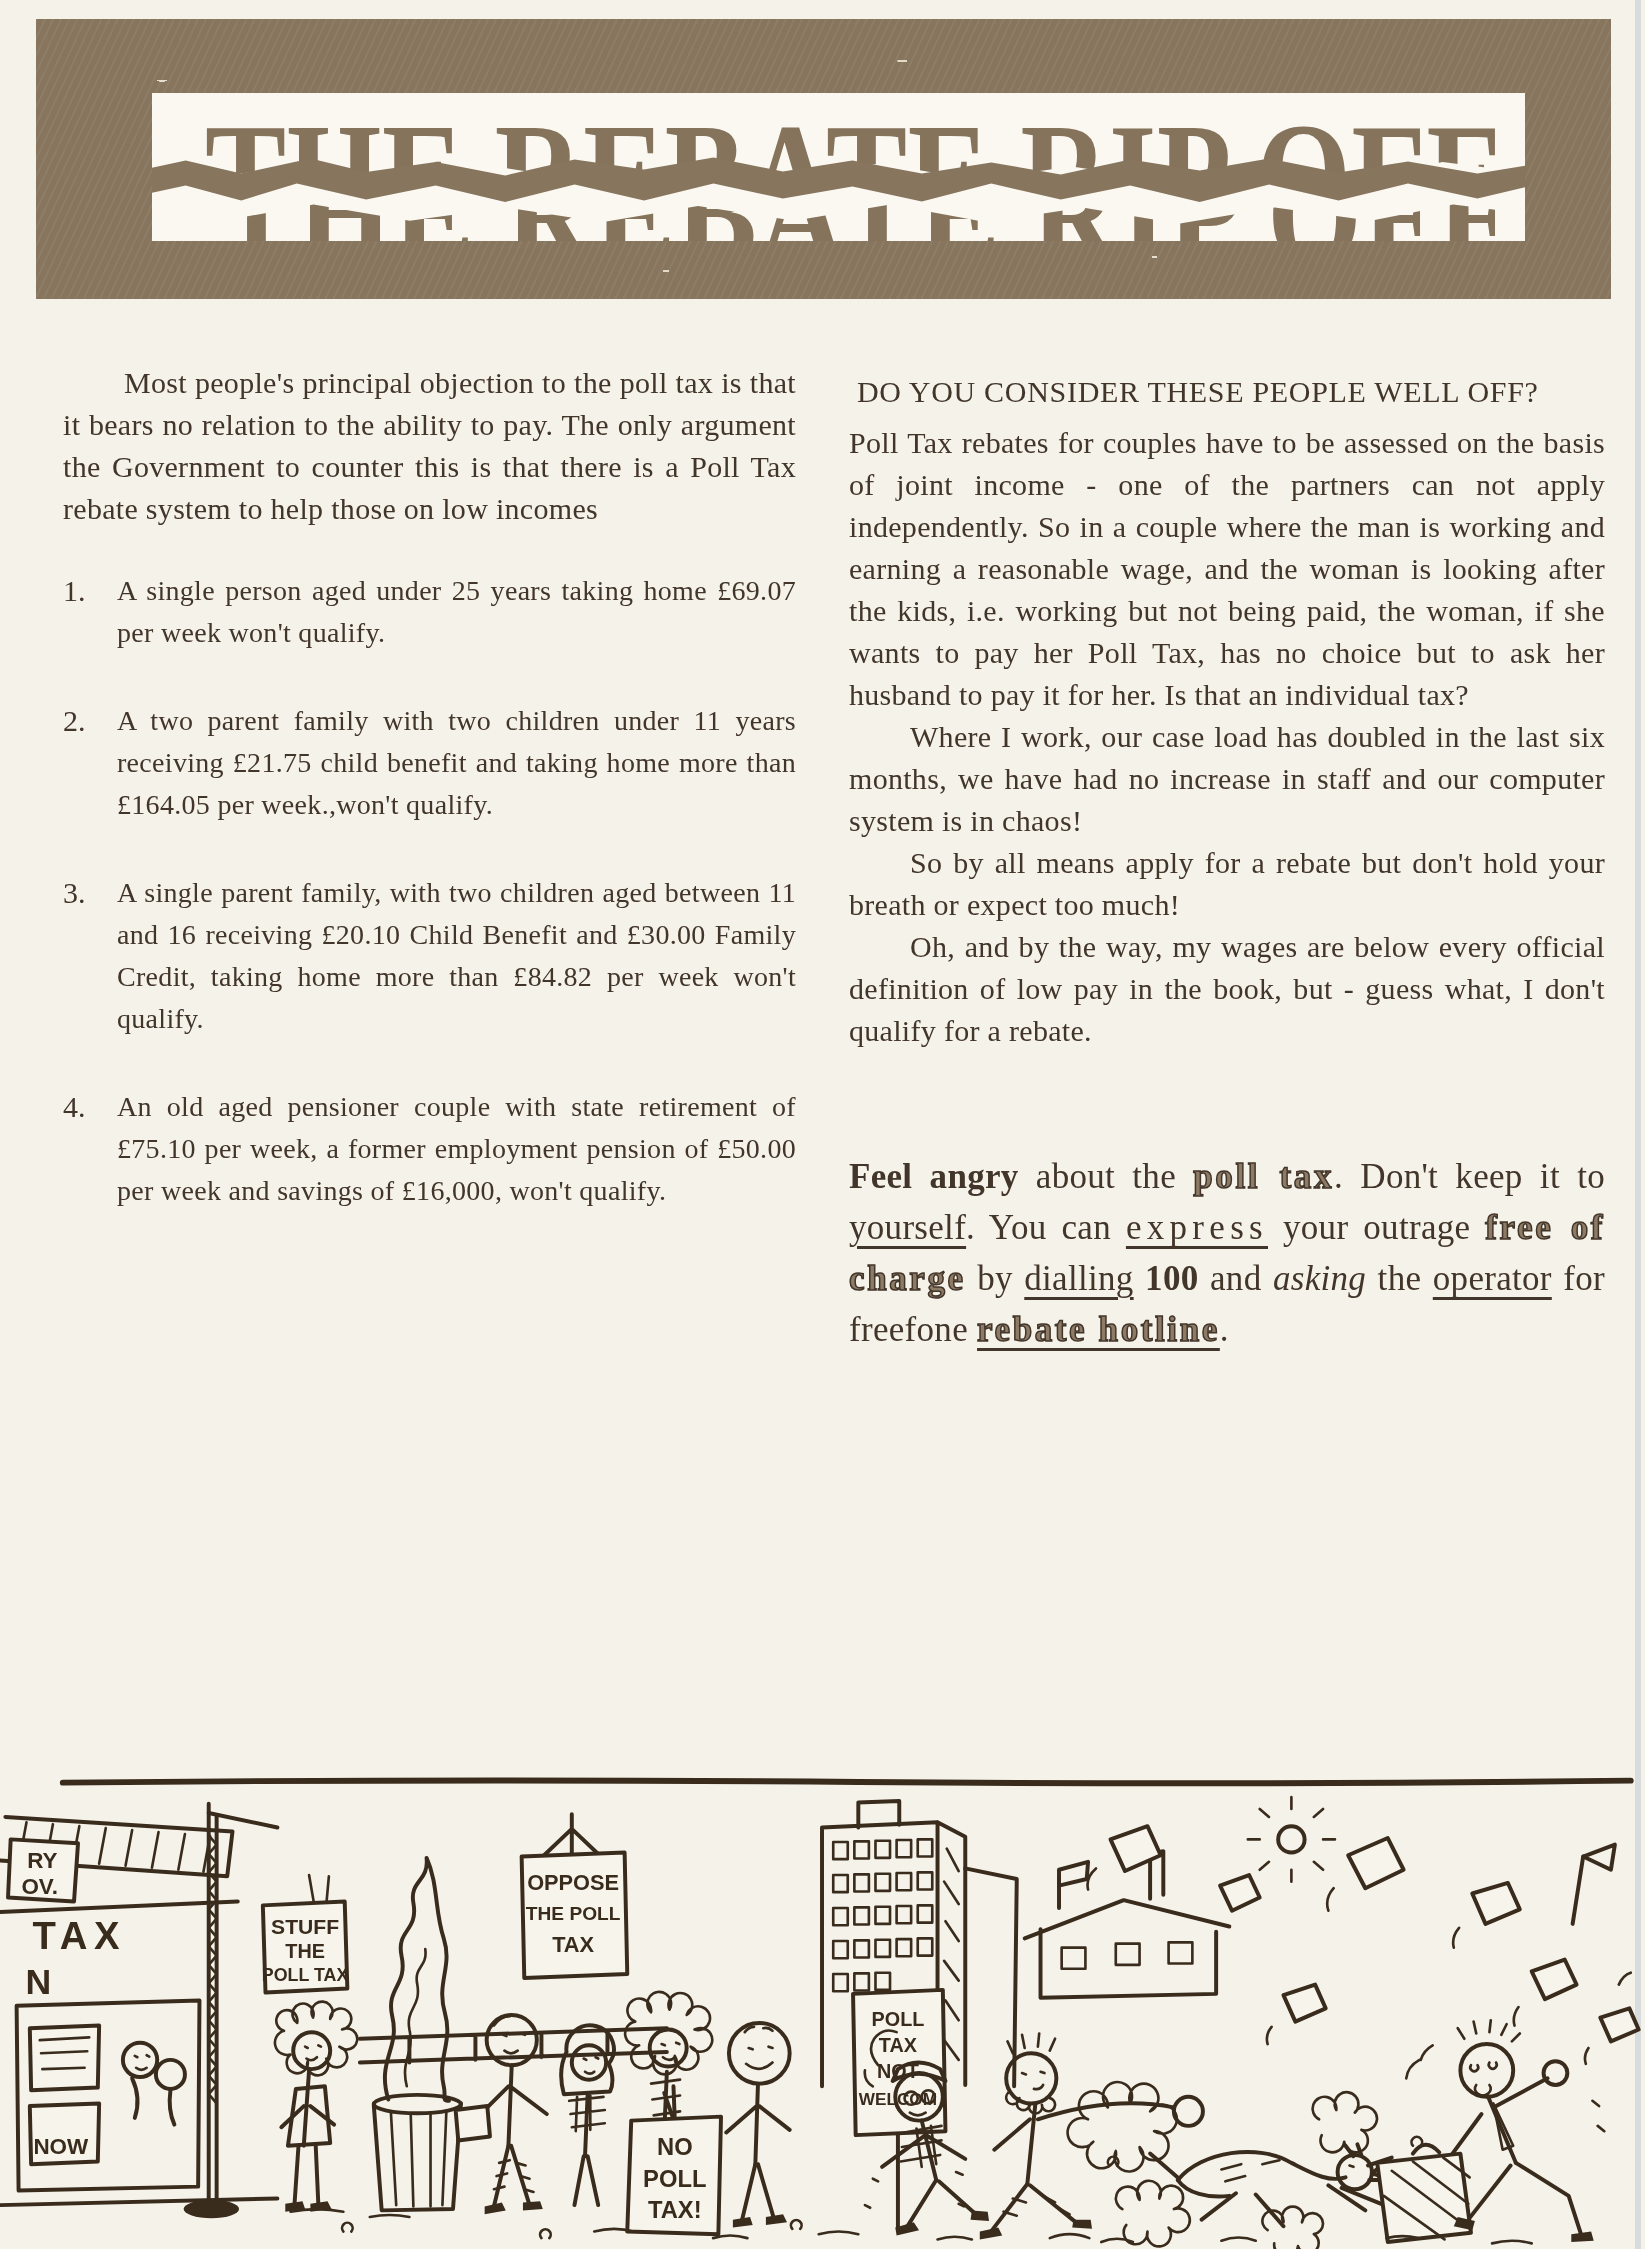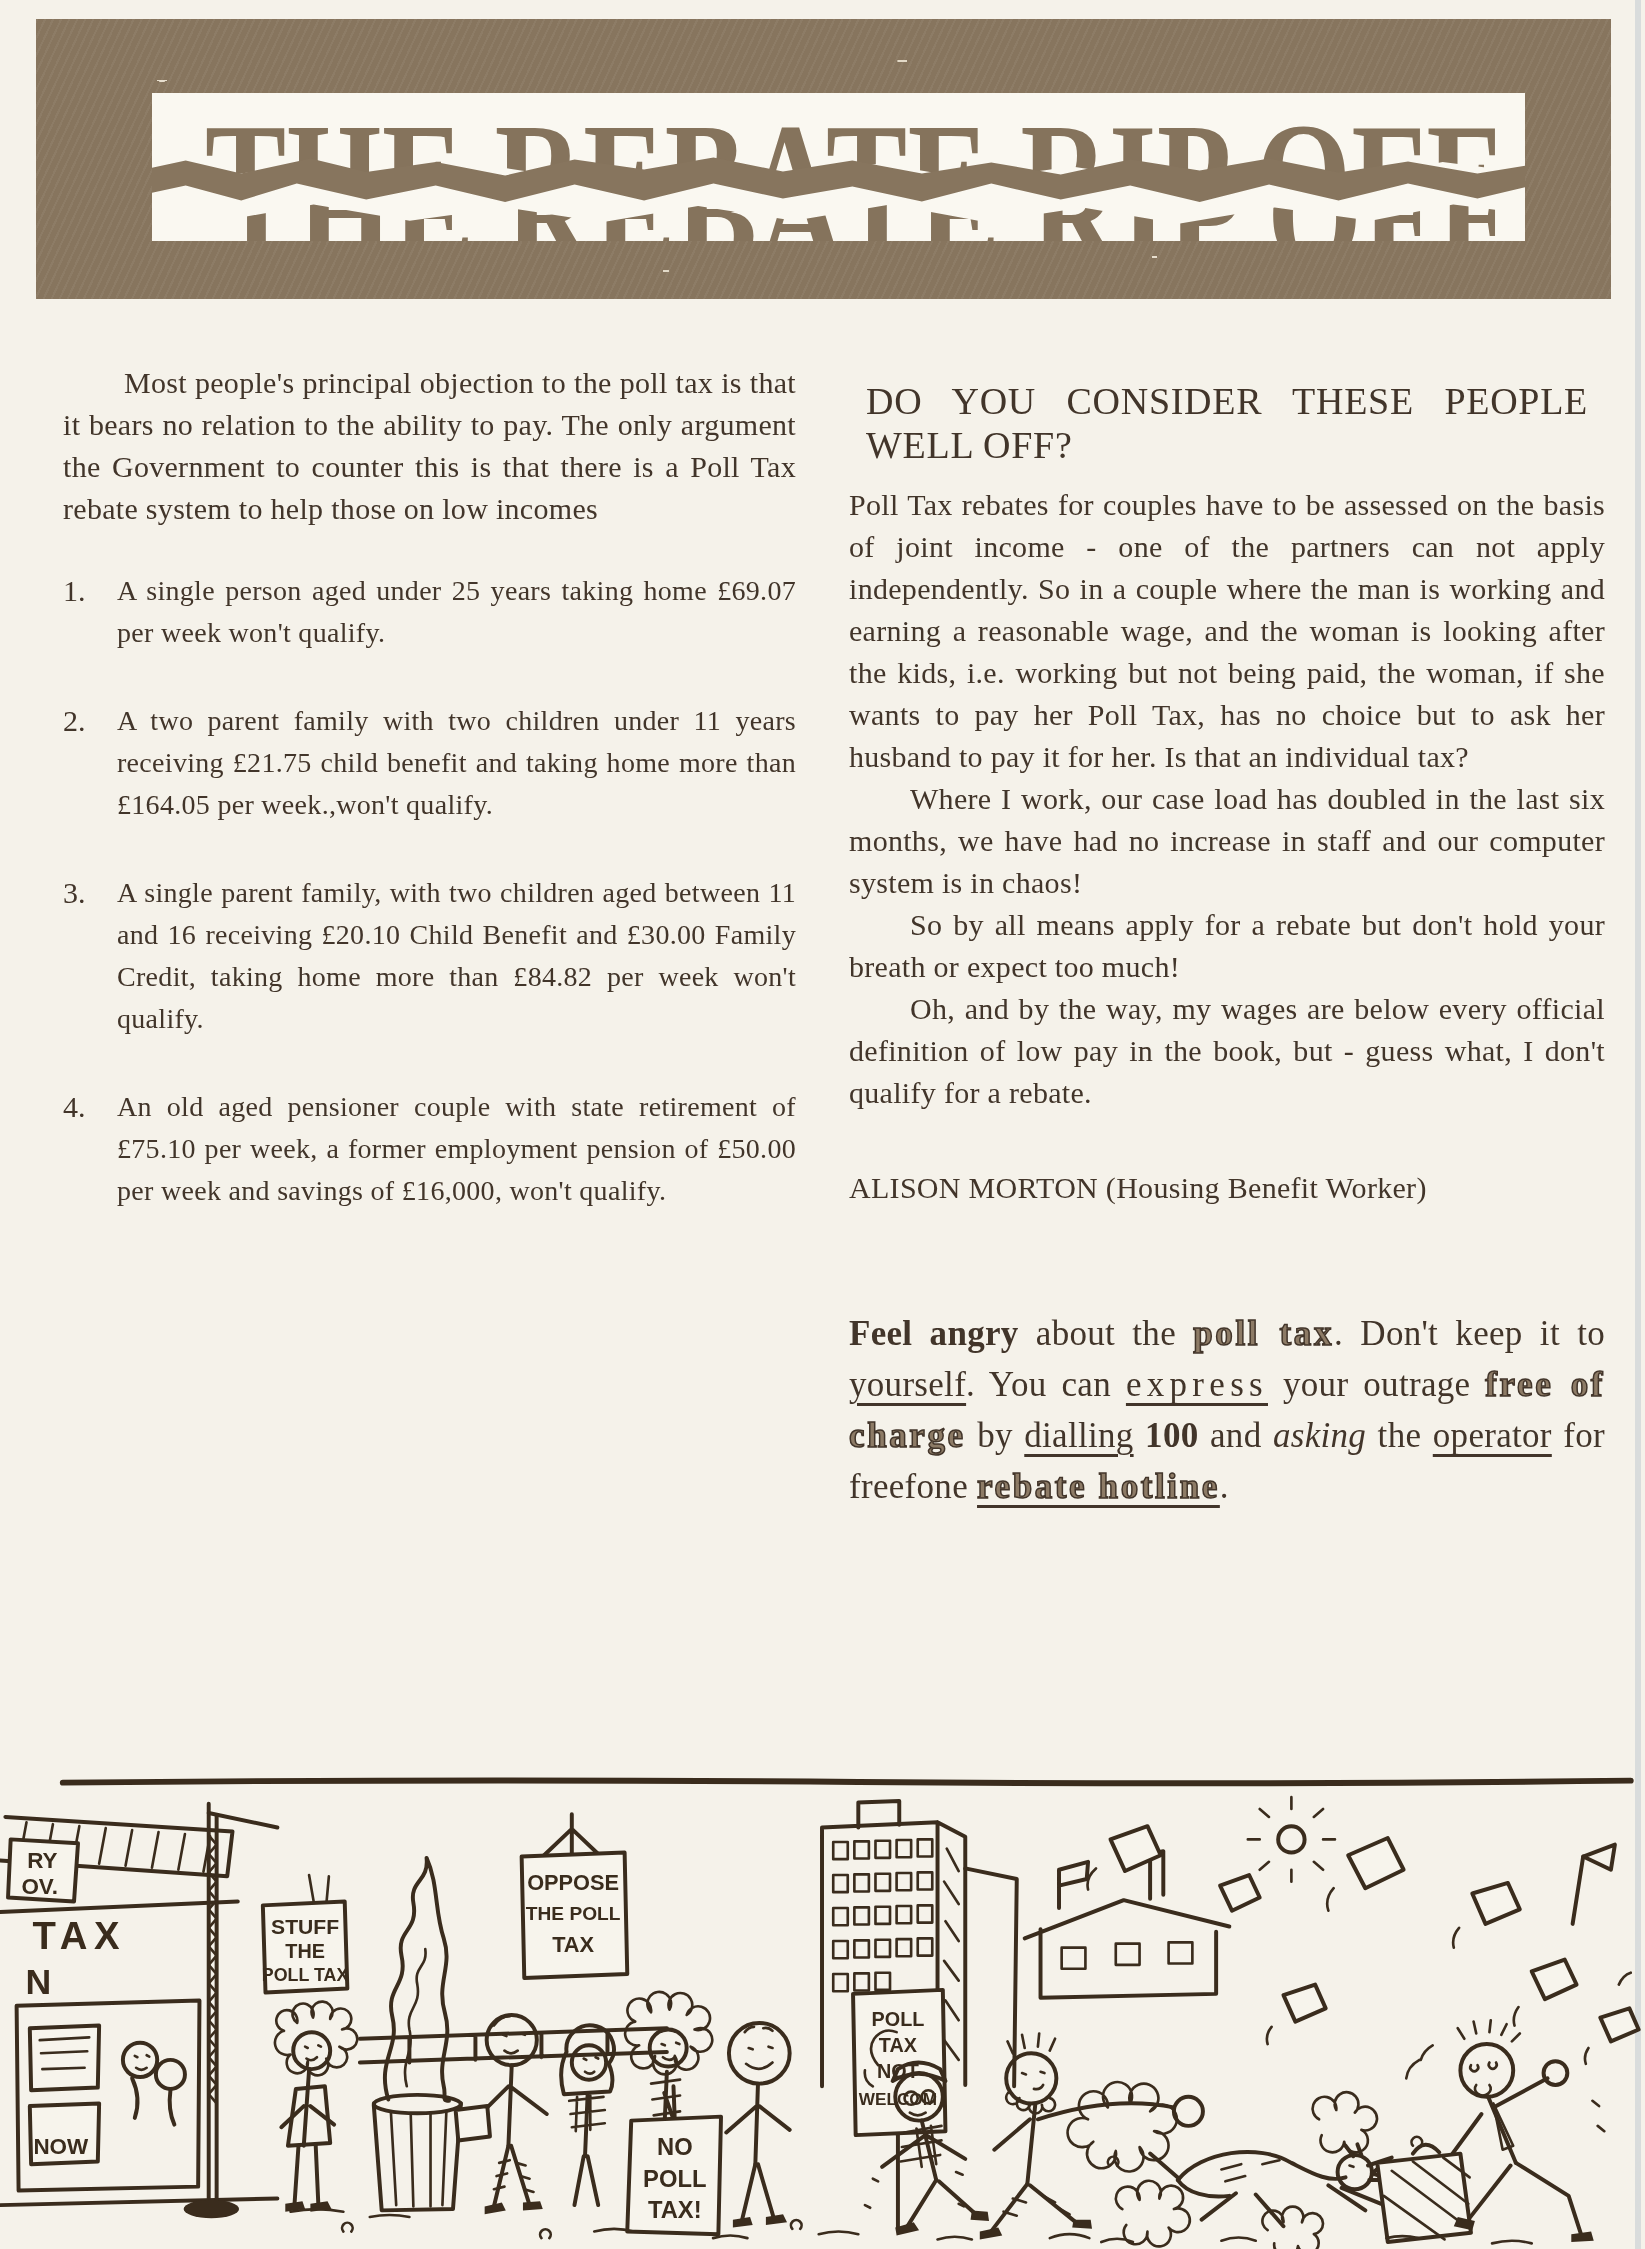--- a/index.html
+++ b/index.html
@@ -33,21 +33,21 @@
   .col-left{width:733px;}
   .col-right{width:756px;}
   p{margin:0;text-align:justify;font-size:30px;line-height:42px;letter-spacing:0.3px;}
   .indent{text-indent:61px;}
   .gap-top{margin-top:6.6px;}
   .list{margin-top:40px;}
   .item{display:flex;margin-top:46px;}
   .item:first-child{margin-top:0;}
   .item .num{width:54px;flex:none;font-size:30px;line-height:42px;}
   .item .itext{flex:1;text-align:justify;font-size:28px;line-height:42px;letter-spacing:0.3px;}
-  .rc-heading{font-size:38px;line-height:44px;letter-spacing:0.7px;text-align:justify;margin:17px;}
+  .rc-heading{font-size:30px;line-height:44px;letter-spacing:0.7px;text-align:justify;margin:8px;}
   .byline{margin-top:53px;text-align:left;}
   .cta{margin-top:99px;font-size:35px;line-height:51px;text-align:justify;}
   .b{font-weight:bold;}
   .ital{font-style:italic;}
   .u{text-decoration:underline;text-decoration-thickness:2.6px;text-underline-offset:6.6px;}
   .sp{letter-spacing:5.3px;margin-top:32px;}
   .outl{font-weight:bold;letter-spacing:2.6px;color:#8d7b66;-webkit-text-stroke:1.5px #42352a;}
 
   
   .cartoon{position:absolute;left:0;top:1776px;width:1646px;height:474px;}
@@ -98,21 +98,20 @@
         </div>
       </div>
     </div>
 
     <div class="col-right">
       <p class="rc-heading">DO YOU CONSIDER  THESE PEOPLE WELL OFF?</p>
       <p>Poll Tax rebates for couples have to be assessed on the basis of joint income - one of the partners can not apply independently. So in a couple where the man is working and earning a reasonable wage,  and the woman is looking after the kids, i.e. working but not being paid, the woman, if she wants to pay her Poll Tax, has no choice but to ask her husband to pay it for her. Is that an individual tax?</p>
       <p class="indent">Where I work, our case load has doubled in the last six months, we have had no increase in staff and our computer system is in chaos!</p>
       <p class="indent">So by all means apply for a rebate but don't hold your breath or expect too much!</p>
       <p class="indent">Oh, and by the way, my wages are below every official definition of low pay in the book, but - guess what, I don't qualify for a rebate.</p>
-      <p class="byline">ALISON MORTON (Housing Benefit Worker)</p>
 
       <p class="cta"><span class="b">Feel angry</span><span> about the </span><span class="outl">poll tax</span><span>. Don't keep it to </span><span class="u">yourself</span><span>. You can </span><span class="u sp">express</span><span> your outrage </span><span class="outl">free of charge</span><span> by </span><span class="u">dialling</span><span> </span><span class="b">100</span><span> and </span><span class="ital">asking</span><span> the </span><span class="u">operator</span><span> for freefone </span><span class="outl u">rebate hotline</span><span>.</span></p>
     </div>
   </div>
 
   <svg class="cartoon" viewBox="0 0 2493 718">
 
     <path class="ln thick" d="M95 10 Q 700 4 1300 9 T 2470 7"></path>
 
     <g>

